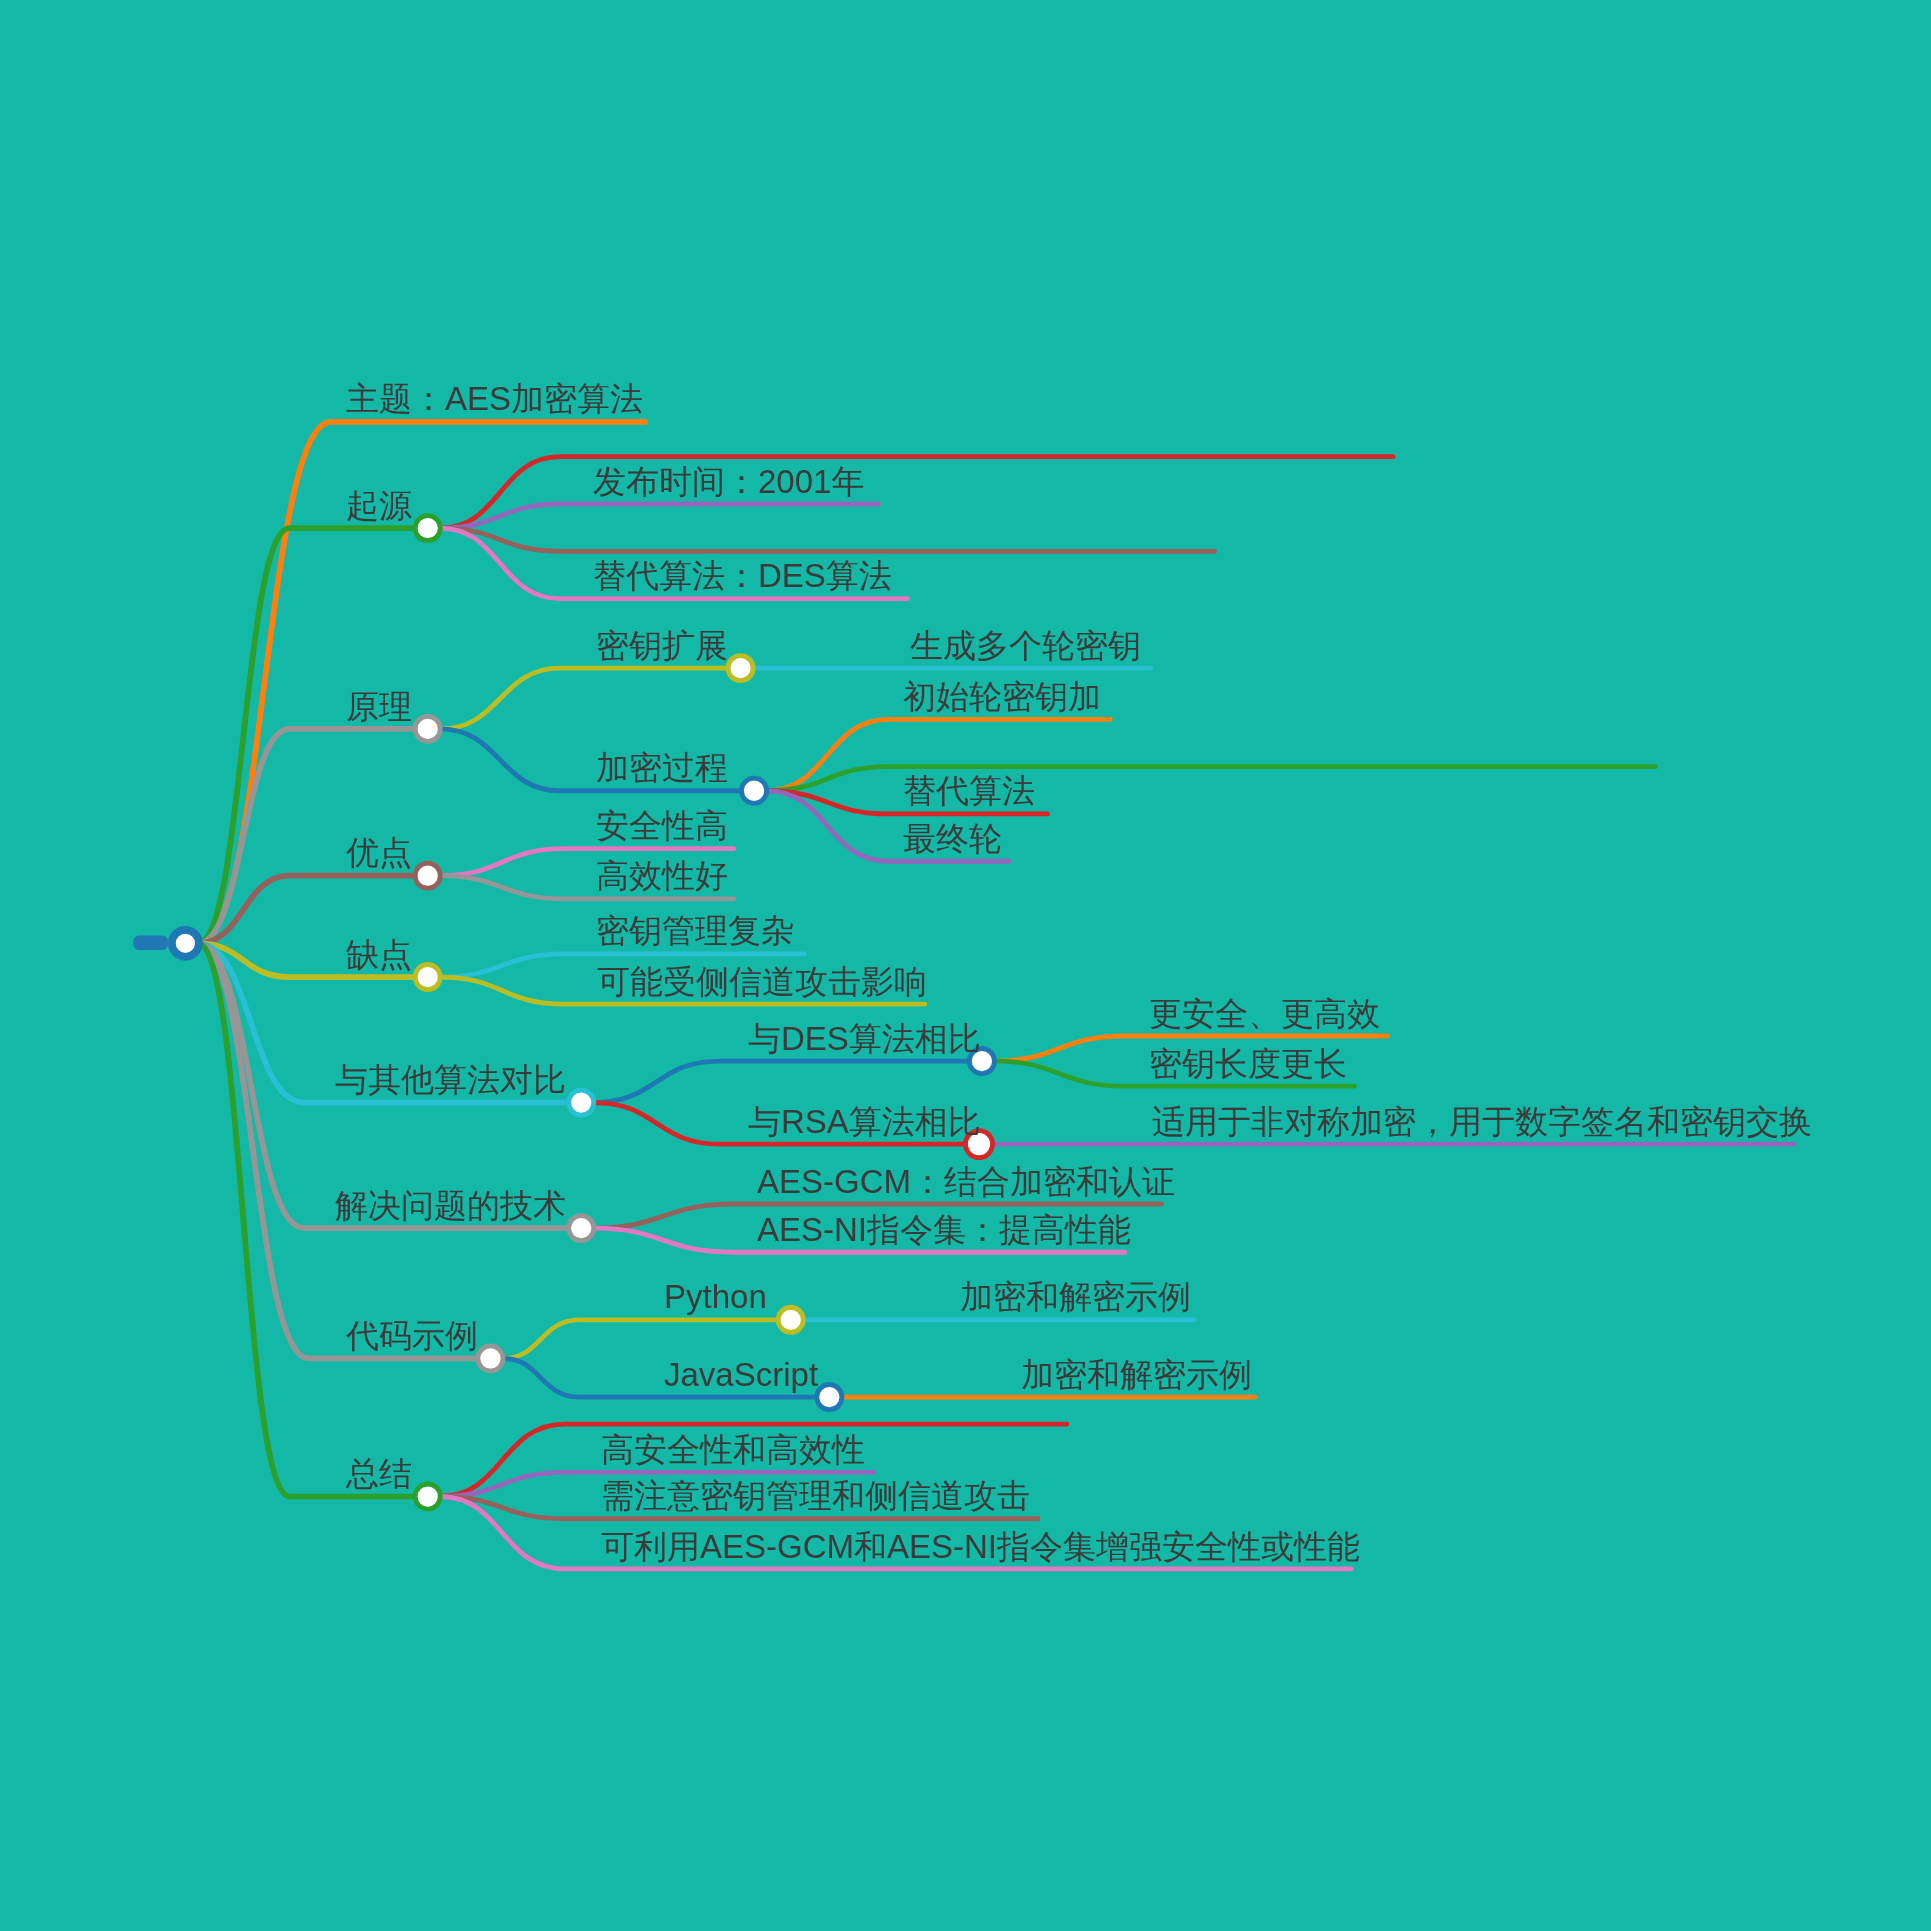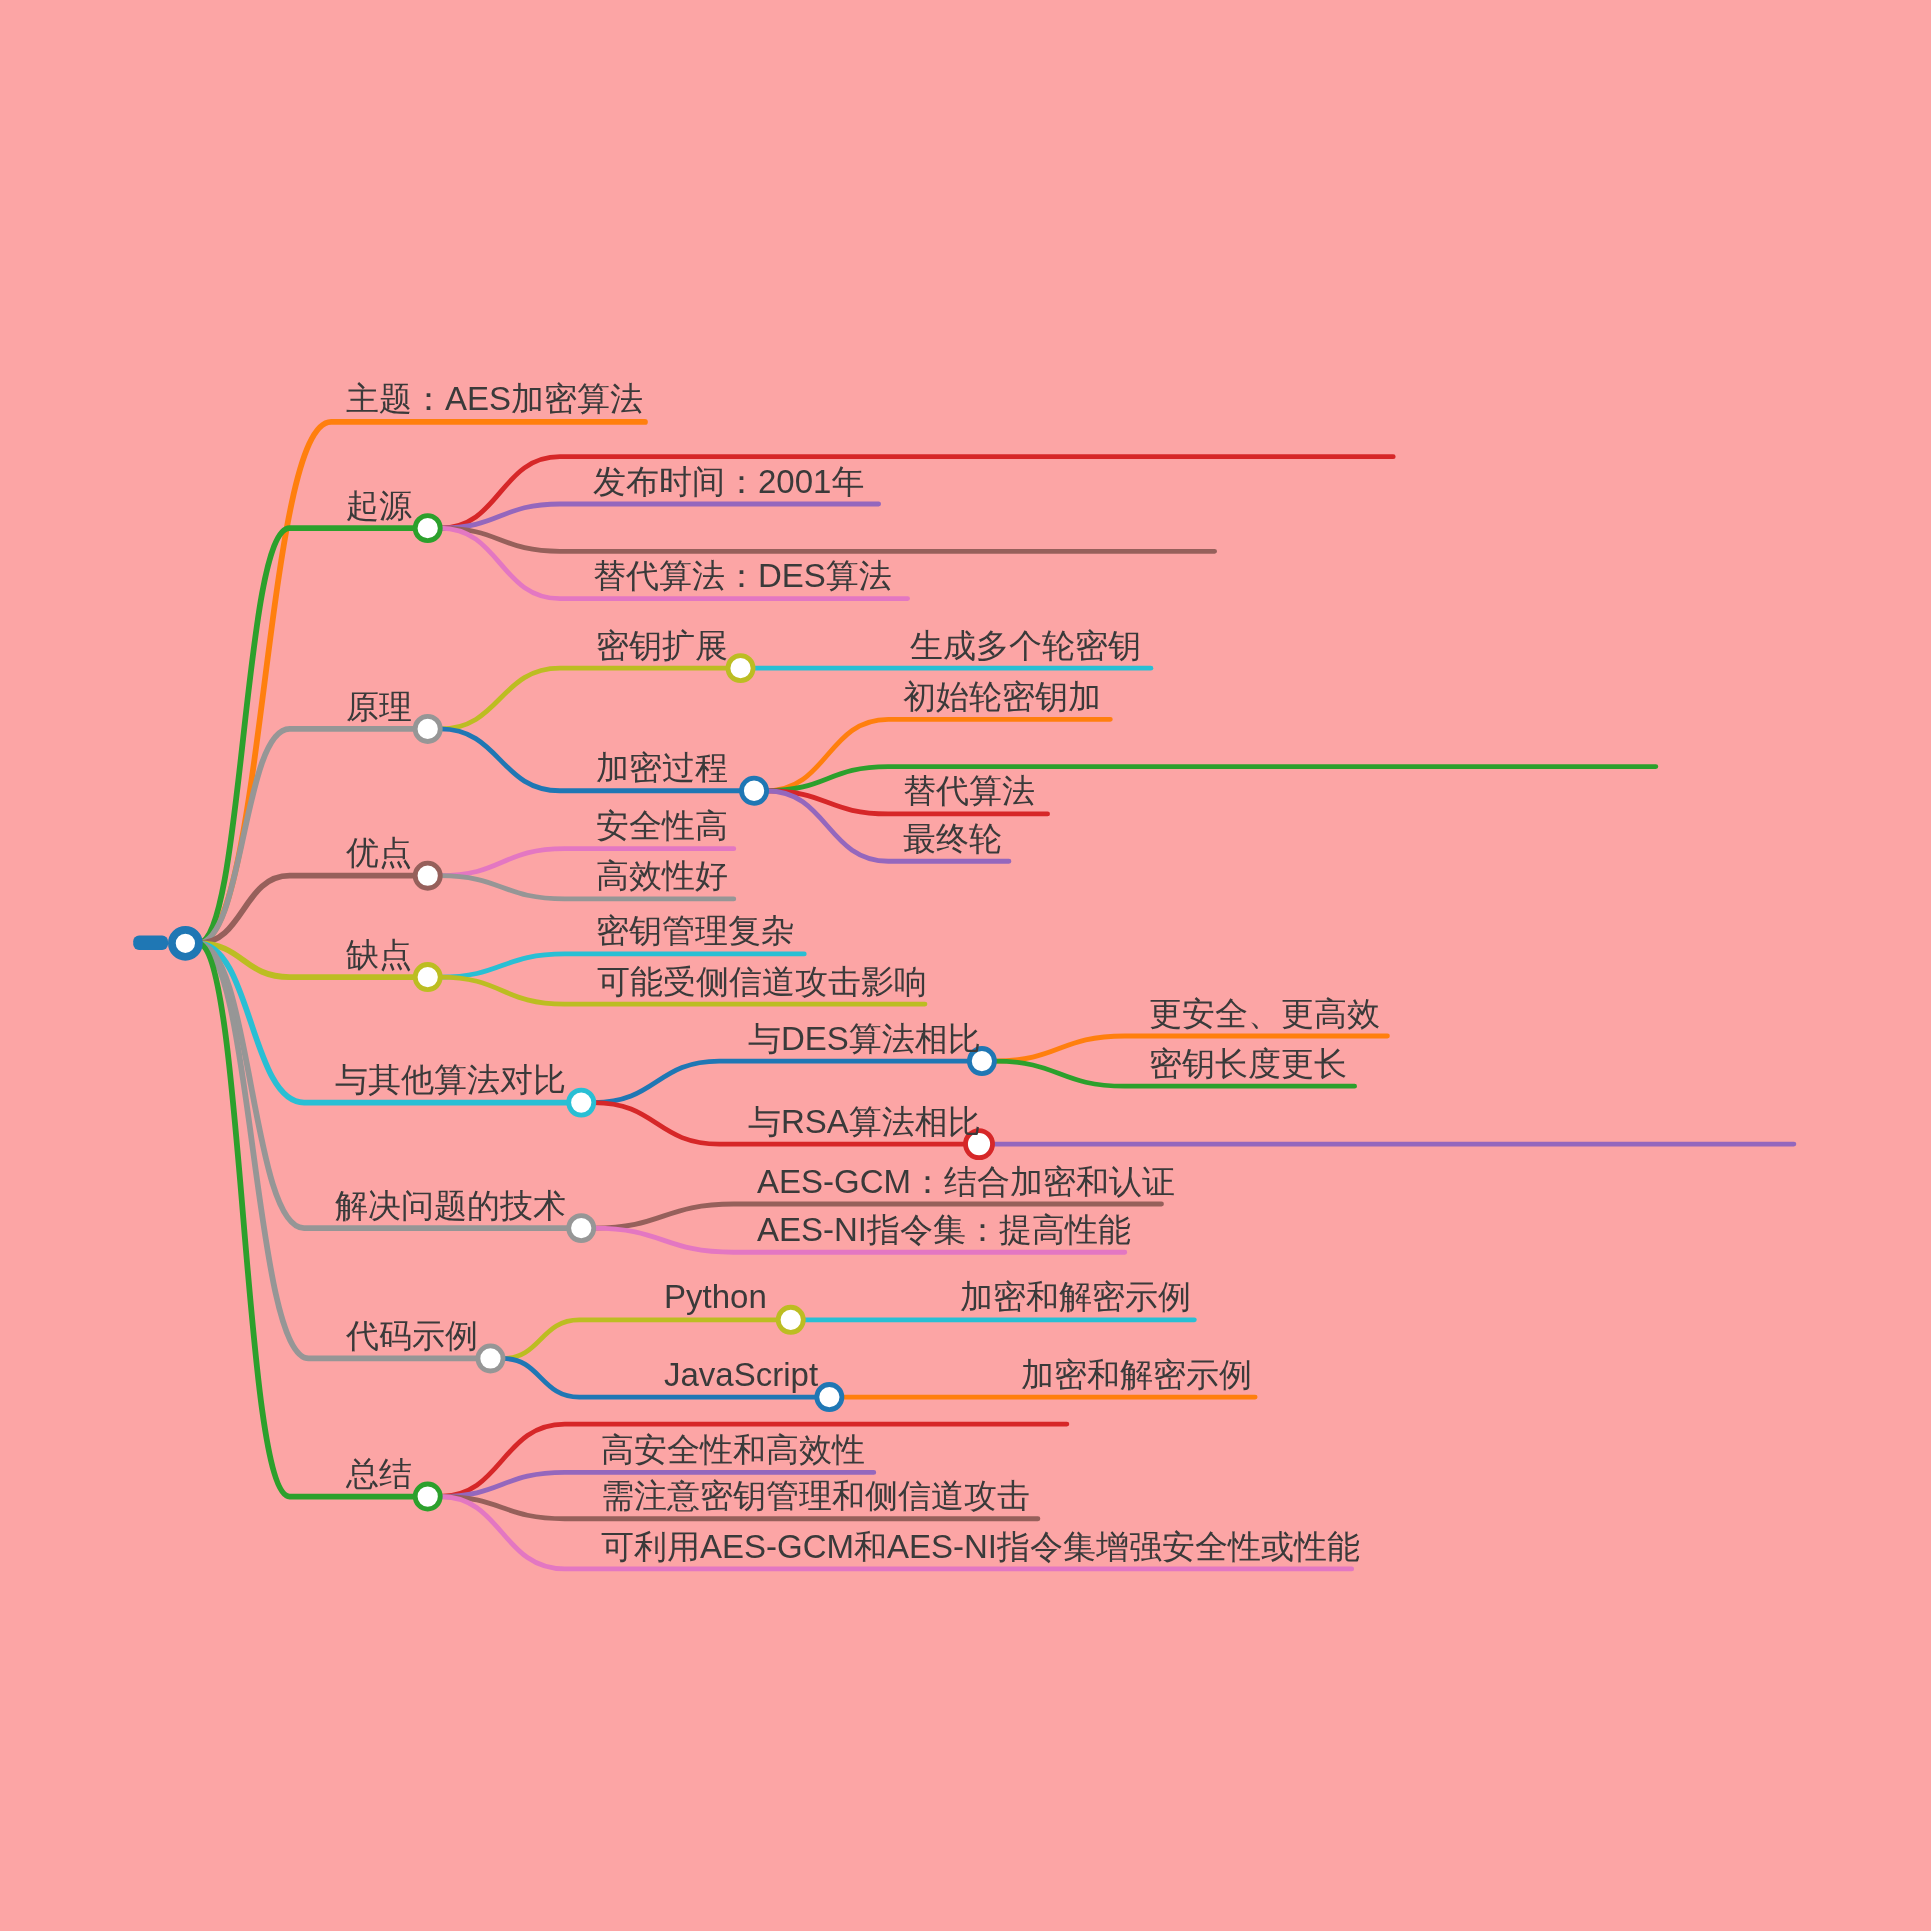--- a/index.html
+++ b/index.html
@@ -1,16 +1,16 @@
 <!DOCTYPE html>
 <html><head>
 <meta charset="utf-8">
 <style>
   html,body{margin:0;padding:0;background:#ffffff;}
-  .canvas{position:relative;width:1931px;height:1931px;background:#fca5a5;overflow:hidden;
+  .canvas{position:relative;width:1931px;height:1931px;background:#14b8a6;overflow:hidden;
           font-family:"Liberation Sans","DejaVu Sans",sans-serif;}
   svg.links{position:absolute;left:0;top:0;}
   .label{position:absolute;height:43px;line-height:41px;font-size:33px;color:#3a3a3a;
          white-space:nowrap;letter-spacing:0px;}
   path{fill:none;stroke-linecap:round;stroke-linejoin:round;}
 </style>
 </head>
 <body>
 
 <div class="canvas">
@@ -104,20 +104,21 @@
 
   <div class="label" style="left:346px;top:934px">缺点</div>
   <div class="label" style="left:596px;top:910px">密钥管理复杂</div>
   <div class="label" style="left:597px;top:961px">可能受侧信道攻击影响</div>
 
   <div class="label" style="left:335px;top:1059px">与其他算法对比</div>
   <div class="label" style="left:748px;top:1018px">与DES算法相比</div>
   <div class="label" style="left:1149px;top:993px">更安全、更高效</div>
   <div class="label" style="left:1149px;top:1043px">密钥长度更长</div>
   <div class="label" style="left:748px;top:1101px">与RSA算法相比</div>
+  <div class="label" style="left:1152px;top:1101px">适用于非对称加密，用于数字签名和密钥交换</div>
 
   <div class="label" style="left:335px;top:1185px">解决问题的技术</div>
   <div class="label" style="left:757px;top:1209px">AES-NI指令集：提高性能</div>
   <div class="label" style="left:757px;top:1161px">AES-GCM：结合加密和认证</div>
 
   <div class="label" style="left:346px;top:1315px">代码示例</div>
   <div class="label" style="left:664px;top:1276px">Python</div>
   <div class="label" style="left:960px;top:1276px">加密和解密示例</div>
   <div class="label" style="left:664px;top:1354px">JavaScript</div>
   <div class="label" style="left:1021px;top:1354px">加密和解密示例</div>

